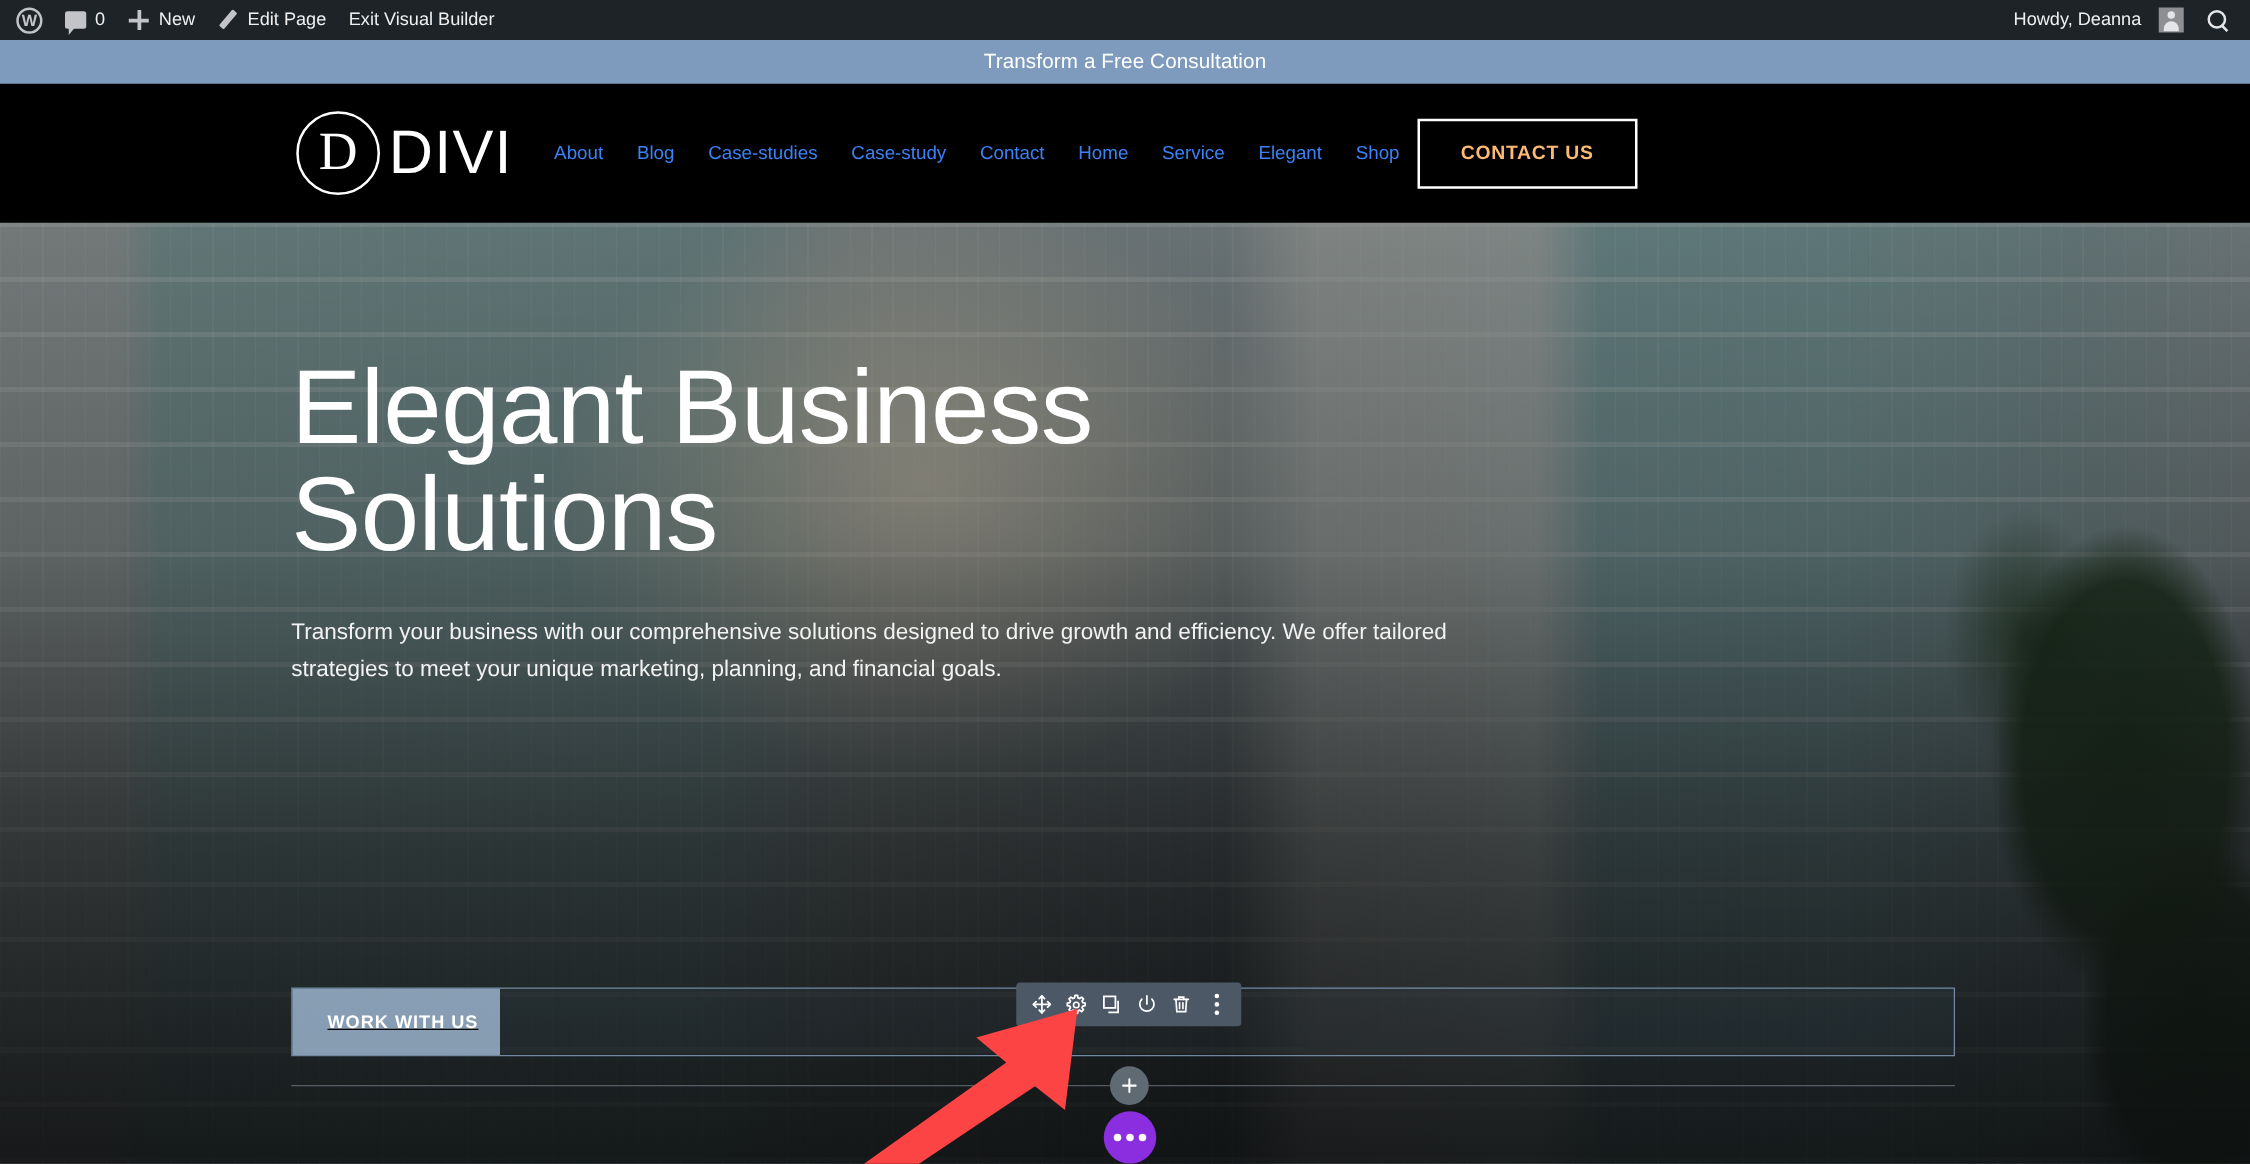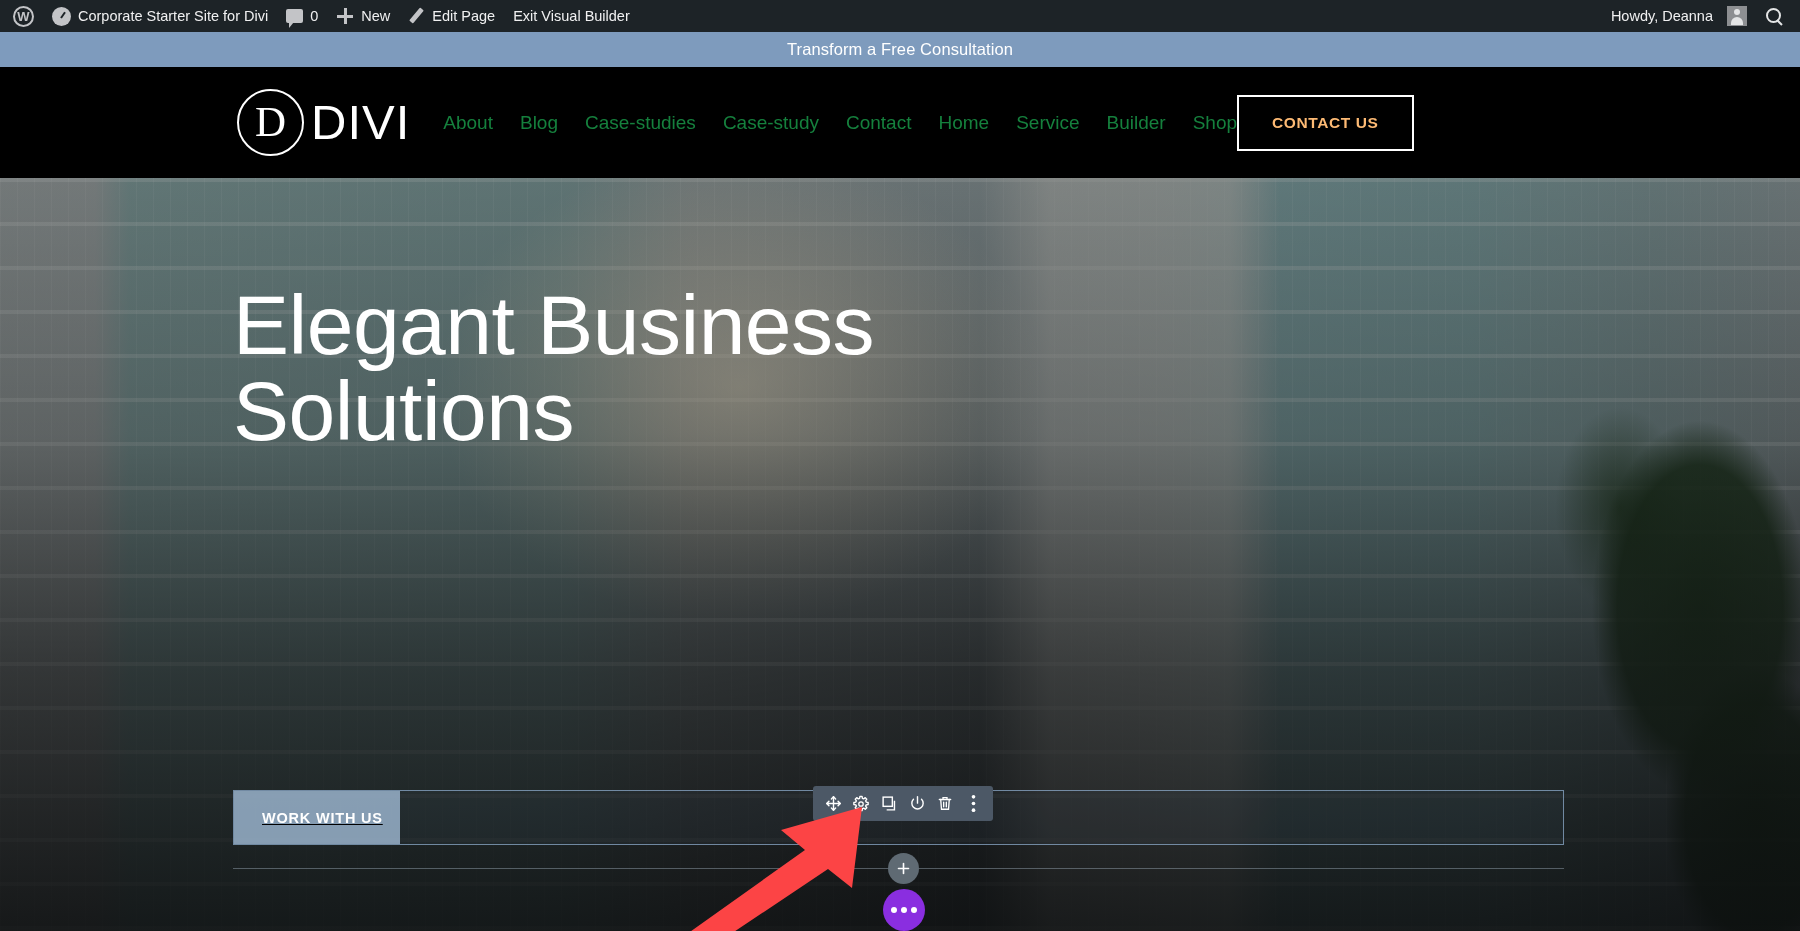--- a/index.html
+++ b/index.html
@@ -235,22 +235,22 @@
     line-height: 1;
   }
 
   .main-nav {
     display: flex;
     align-items: center;
     gap: 27px;
     margin-left: 33px;
   }
   .nav-link {
-    color: #15803d;
-    font-size: 19px;
+    color: #3b82f6;
+    font-size: 15px;
     text-decoration: none;
     white-space: nowrap;
   }
 
   .header-cta {
     margin-left: auto;
     margin-right: 490px;
     border: 2px solid #ffffff;
     color: #fdba74;
     font-size: 15.5px;
@@ -466,24 +466,20 @@
 
 <div id="stage">
 
   <div class="wp-adminbar">
     <div class="ab-left">
 
       <div class="ab-item">
         <span class="wp-logo-glyph"></span>
       </div>
 
-      <div class="ab-item">
-        <span class="dash-glyph"></span>
-        <span>Corporate Starter Site for Divi</span>
-      </div>
 
       <div class="ab-item">
         <span class="comment-glyph"></span>
         <span>0</span>
       </div>
 
       <div class="ab-item">
         <span class="plus-glyph"></span>
         <span>New</span>
       </div>
@@ -521,35 +517,36 @@
     </div>
 
     <nav class="main-nav">
       <a class="nav-link" href="#">About</a>
       <a class="nav-link" href="#">Blog</a>
       <a class="nav-link" href="#">Case-studies</a>
       <a class="nav-link" href="#">Case-study</a>
       <a class="nav-link" href="#">Contact</a>
       <a class="nav-link" href="#">Home</a>
       <a class="nav-link" href="#">Service</a>
-      <a class="nav-link" href="#">Builder</a>
+      <a class="nav-link" href="#">Elegant</a>
       <a class="nav-link" href="#">Shop</a>
     </nav>
 
     <button class="header-cta">CONTACT US</button>
   </div>
 
   <div class="hero">
     <div class="hero-photo"></div>
     <div class="hero-scrim"></div>
   </div>
 
   <div class="hero-content">
     <h1 class="hero-title">Elegant Business
 Solutions</h1>
+    <p class="hero-sub">Transform your business with our comprehensive solutions designed to drive growth and efficiency. We offer tailored strategies to meet your unique marketing, planning, and financial goals.</p>
   </div>
 
   <div class="module-row">
     <div class="work-btn">
       <span class="work-btn-label">WORK WITH US</span>
     </div>
   </div>
 
   <div class="divider-line"></div>
 

